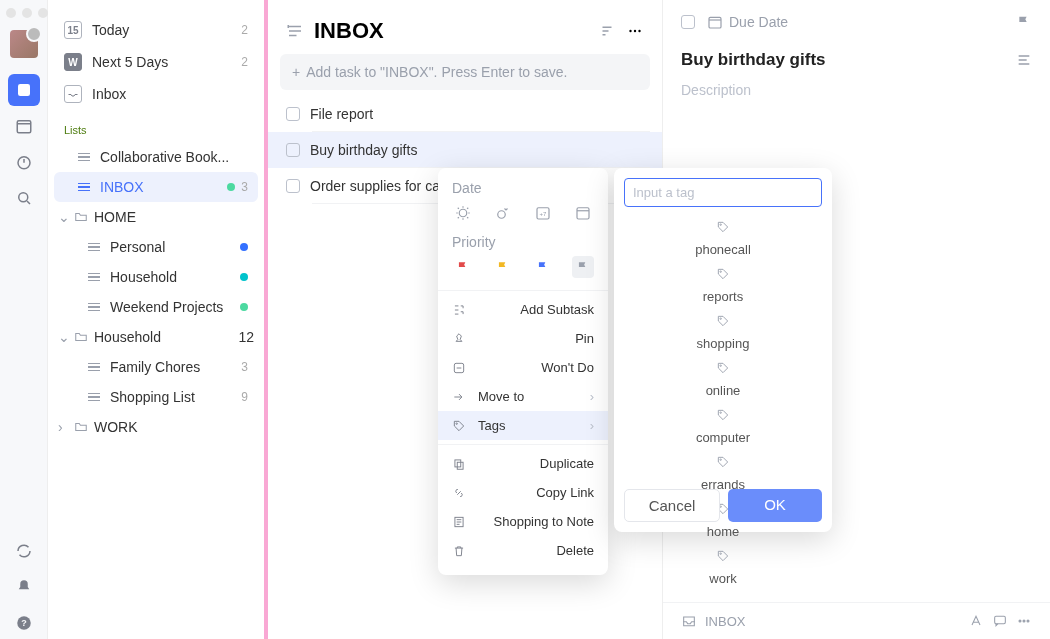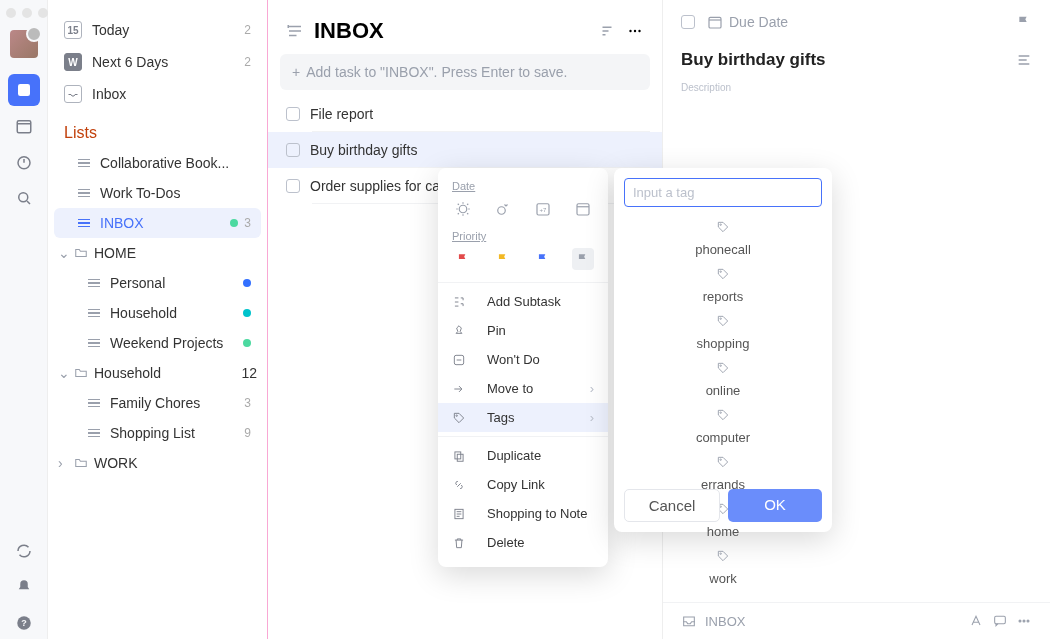--- a/index.html
+++ b/index.html
@@ -11,25 +11,25 @@
   .traffic { display: flex; gap: 6px; margin-bottom: 8px; align-self: flex-start; margin-left: 6px;}
   .traffic span { width: 10px; height: 10px; border-radius: 50%; background: #e4e4e4; display:inline-block;}
   .avatar { width: 28px; height: 28px; border-radius: 4px; background: linear-gradient(135deg,#b88,#976); position: relative; margin-bottom: 12px;}
   .avatar::after{content:"";position:absolute;top:-4px;right:-4px;width:12px;height:12px;border-radius:50%;background:#bbb;border:2px solid #f7f8fa;}
   .rail-item { width: 32px; height: 32px; border-radius: 6px; display:flex;align-items:center;justify-content:center;color:#7b7f8a; cursor:pointer; }
   .rail-item.active { background:#4772fa; color:#fff; }
   .rail-spacer { flex: 1; }
   .rail svg { width: 18px; height: 18px; fill: currentColor; }
 
   
-  .sidebar { width: 220px; border-right: 1px solid #f9a8d4; padding: 14px 6px 10px 6px; overflow-y: auto; font-size: 14px; color: #333;}
+  .sidebar { width: 220px; border-right: 4px solid #f9a8d4; padding: 14px 6px 10px 6px; overflow-y: auto; font-size: 14px; color: #333;}
   .smart-row, .list-row { display:flex; align-items:center; gap:10px; padding: 7px 10px; border-radius: 6px; cursor:pointer; }
   .smart-row .count, .list-row .count { margin-left:auto; font-size: 12px; color:#aaa; }
   .smart-icon { width:18px;height:18px;display:flex;align-items:center;justify-content:center;color:#7b7f8a; font-size:10px; font-weight:600; border:1.5px solid #aeb3bd; border-radius:3px;}
-  .section-label { font-size: 16px; color:#c2410c; padding: 14px 10px 6px; }
+  .section-label { font-size: 11px; color:#4d7c0f; padding: 14px 10px 6px; }
   .list-row.selected { background:#edf1fd; color:#4772fa; }
   .list-row .dot { width:8px;height:8px;border-radius:50%; margin-left:auto;}
   .folder-row { display:flex;align-items:center;gap:6px;padding:7px 4px;cursor:pointer;color:#333;}
   .folder-row .chev{width:10px;color:#9aa0ac;}
   .indent { padding-left: 24px; text-align: center;}
   .indent2 { padding-left: 34px;}
 
   
   .main { flex:0 0 395px; width:395px; border-right:1px solid #eee; position:relative; display:flex; flex-direction:column;}
   .main-header { display:flex; align-items:center; padding: 18px 18px 10px 18px; gap:10px;}
@@ -38,27 +38,27 @@
   .main-header .hicon { color:#9aa0ac; cursor:pointer;}
   .addtask { margin: 0 12px; background:#f4f5f7; border-radius:6px; padding: 10px 12px; color:#9aa0ac; font-size:14px; display:flex;align-items:center;gap:6px;}
   .tasklist { margin-top:6px;}
   .task { display:flex; align-items:center; gap:10px; padding: 10px 18px; font-size:14px; color:#333; border-bottom: 0; position: relative;}
   .task.selected{ background:#edf1fd;}
   .task .cb { width:14px;height:14px;border:1.5px solid #bcc1cc;border-radius:3px; flex-shrink:0;}
   .task::after { content:""; position:absolute; left:44px; right:12px; bottom:0; height:1px; background:#f1f2f4;}
 
   
   .ctx { position:absolute; left:438px; top:168px; width:170px; background:#fff; border-radius:8px; box-shadow:0 8px 30px rgba(0,0,0,.15); padding:10px 0; font-size:13px; color:#333; z-index:5;}
-  .ctx .lbl { font-size:11px; color:#9aa0ac; padding: 2px 14px 6px; text-decoration: underline;}
+  .ctx .lbl { font-size:14px; color:#9aa0ac; padding: 2px 14px 6px;}
   .ctx .row-icons{ display:flex; justify-content:space-between; padding: 0 14px 8px;}
   .ctx .row-icons span { width:22px;height:22px;display:flex;align-items:center;justify-content:center;color:#9aa0ac;cursor:pointer;border-radius:4px;}
   .ctx .prio span.sel{background:#eef0f3;}
   .prio-flag{width:14px;height:14px;}
   .ctx hr { border:none;border-top:1px solid #f1f2f4; margin:4px 0;}
-  .ctx .mi { display:flex;align-items:center;gap:21px; padding:7px 14px; cursor:pointer;}
+  .ctx .mi { display:flex;align-items:center;gap:12px; padding:7px 14px; cursor:pointer;justify-content:space-between;}
   .ctx .mi:hover, .ctx .mi.hl{ background:#edf1fd;}
   .ctx .mi svg{width:14px;height:14px;stroke:#7b7f8a;fill:none;stroke-width:1.6;}
   .ctx .mi .chevr{margin-left:auto;color:#bcc1cc;}
 
   
   .tagpop { position:absolute; left:614px; top:168px; width:218px; background:#fff; border-radius:8px; box-shadow:0 8px 30px rgba(0,0,0,.15); padding:10px; font-size:13px; z-index:6;}
   .tagpop input { width:100%; padding:6px 8px; border:1px solid #4772fa; border-radius:4px; font-size:13px; outline:none; }
   .tagpop input::placeholder{color:#bcc1cc;}
   .taglist { margin-top:8px; max-height: 260px; }
   .tagitem { display:flex;align-items:center;gap:8px;padding:5px 4px; color:#555; cursor:pointer;flex-direction:column;}
@@ -69,21 +69,21 @@
   .btn.ok{background:#6a8dfb;color:#fff;}
 
   
   .detail { flex:1; display:flex;flex-direction:column; }
   .detail-top{ display:flex;align-items:center;gap:12px;padding:14px 18px; color:#9aa0ac;}
   .detail-top .cb{width:14px;height:14px;border:1.5px solid #bcc1cc;border-radius:3px;}
   .detail-top .due{display:flex;align-items:center;gap:6px;cursor:pointer;font-size:14px;}
   .detail-top .sp{flex:1;}
   .detail-title-row{display:flex;align-items:center;padding:6px 18px; gap:8px;}
   .detail-title{font-size:17px;font-weight:700;color:#222;}
-  .detail-desc{padding:6px 18px;color:#bcc1cc;font-size:10px;}
+  .detail-desc{padding:6px 18px;color:#bcc1cc;font-size:14px;}
   .detail-spacer{flex:1;}
   .detail-bottom{border-top:1px solid #f1f2f4;padding:10px 18px;display:flex;align-items:center;gap:8px;color:#9aa0ac;font-size:13px;}
   .detail-bottom .sp{flex:1;}
   .bicon{width:16px;height:16px;stroke:#9aa0ac;fill:none;stroke-width:1.6;cursor:pointer;}
 
   .listglyph{display:inline-flex;flex-direction:column;gap:2px;}
   .listglyph i{display:block;width:12px;height:1.5px;background:#9aa0ac;}
 </style>
 </head>
 <body>
@@ -139,49 +139,41 @@
 </div>
 
 <div class="sidebar">
   <div class="smart-row">
     <span class="smart-icon">15</span>
     <span>Today</span>
     <span class="count">2</span>
   </div>
   <div class="smart-row">
     <span class="smart-icon" style="background:#7b7f8a;color:#fff;border-color:#7b7f8a;">W</span>
-    <span>Next 6 Days</span>
+    <span>Next 5 Days</span>
     <span class="count">2</span>
   </div>
   <div class="smart-row">
     <span class="smart-icon" style="position:relative;">
         <svg viewBox="0 0 24 24" width="12" height="12">
           <path d="M3 13h5l2 3h4l2-3h5" fill="none" stroke="#7b7f8a" stroke-width="2"></path>
         </svg>
       </span>
     <span>Inbox</span>
   </div>
 
   <div class="section-label">Lists</div>
 
   <div class="list-row indent">
     <span class="listglyph">
         <i></i>
         <i></i>
         <i></i>
       </span>
     <span>Collaborative Book...</span>
-  </div>
-  <div class="list-row indent">
-    <span class="listglyph">
-        <i></i>
-        <i></i>
-        <i></i>
-      </span>
-    <span>Work To-Dos</span>
   </div>
   <div class="list-row indent selected">
     <span class="listglyph">
         <i style="background:#4772fa"></i>
         <i style="background:#4772fa"></i>
         <i style="background:#4772fa"></i>
       </span>
     <span>INBOX</span>
     <span style="margin-left:auto;display:flex;align-items:center;gap:6px;">
       <span class="dot" style="background:#4cd9a0;"></span>

